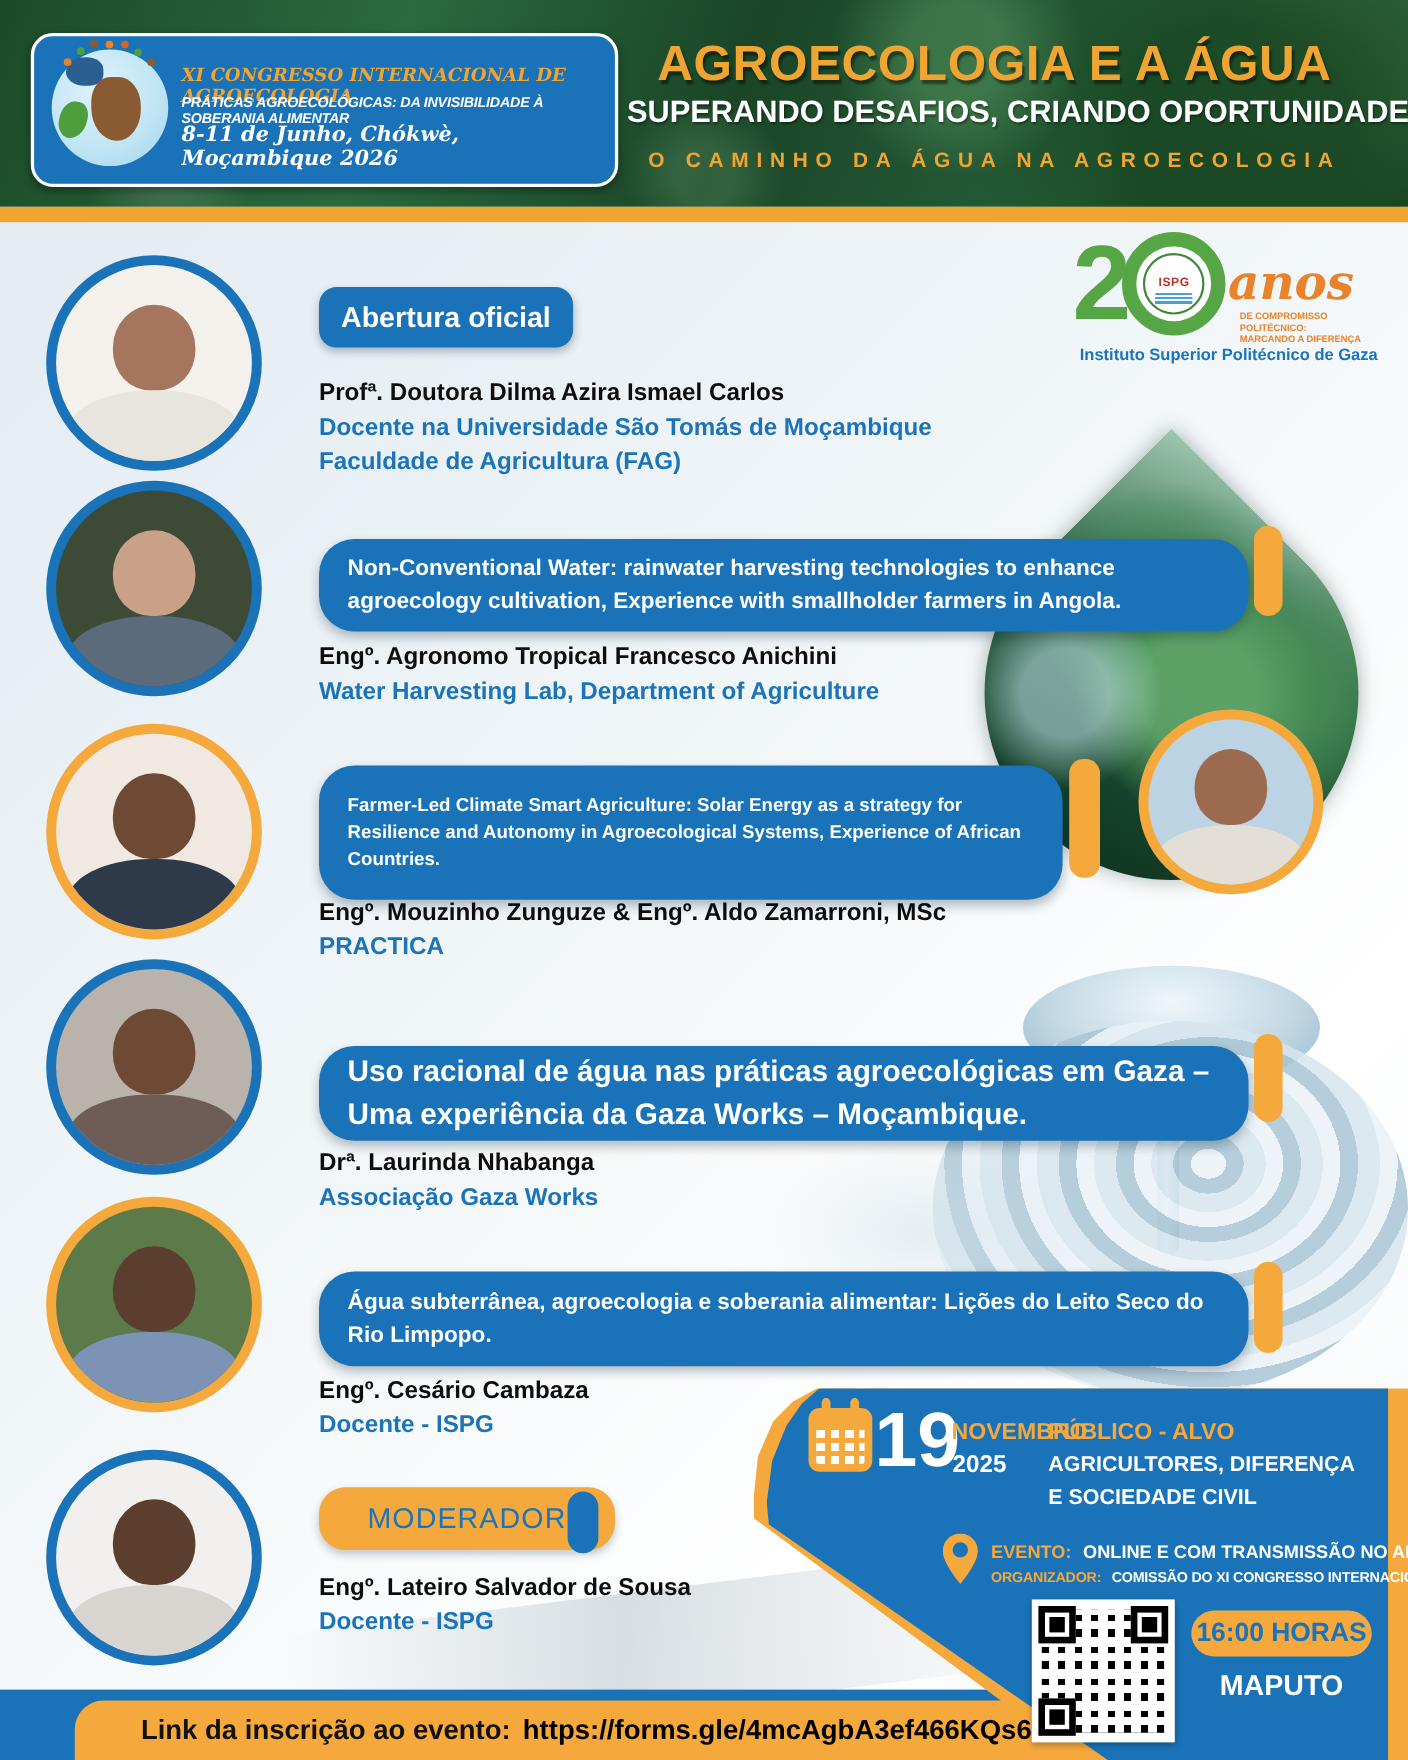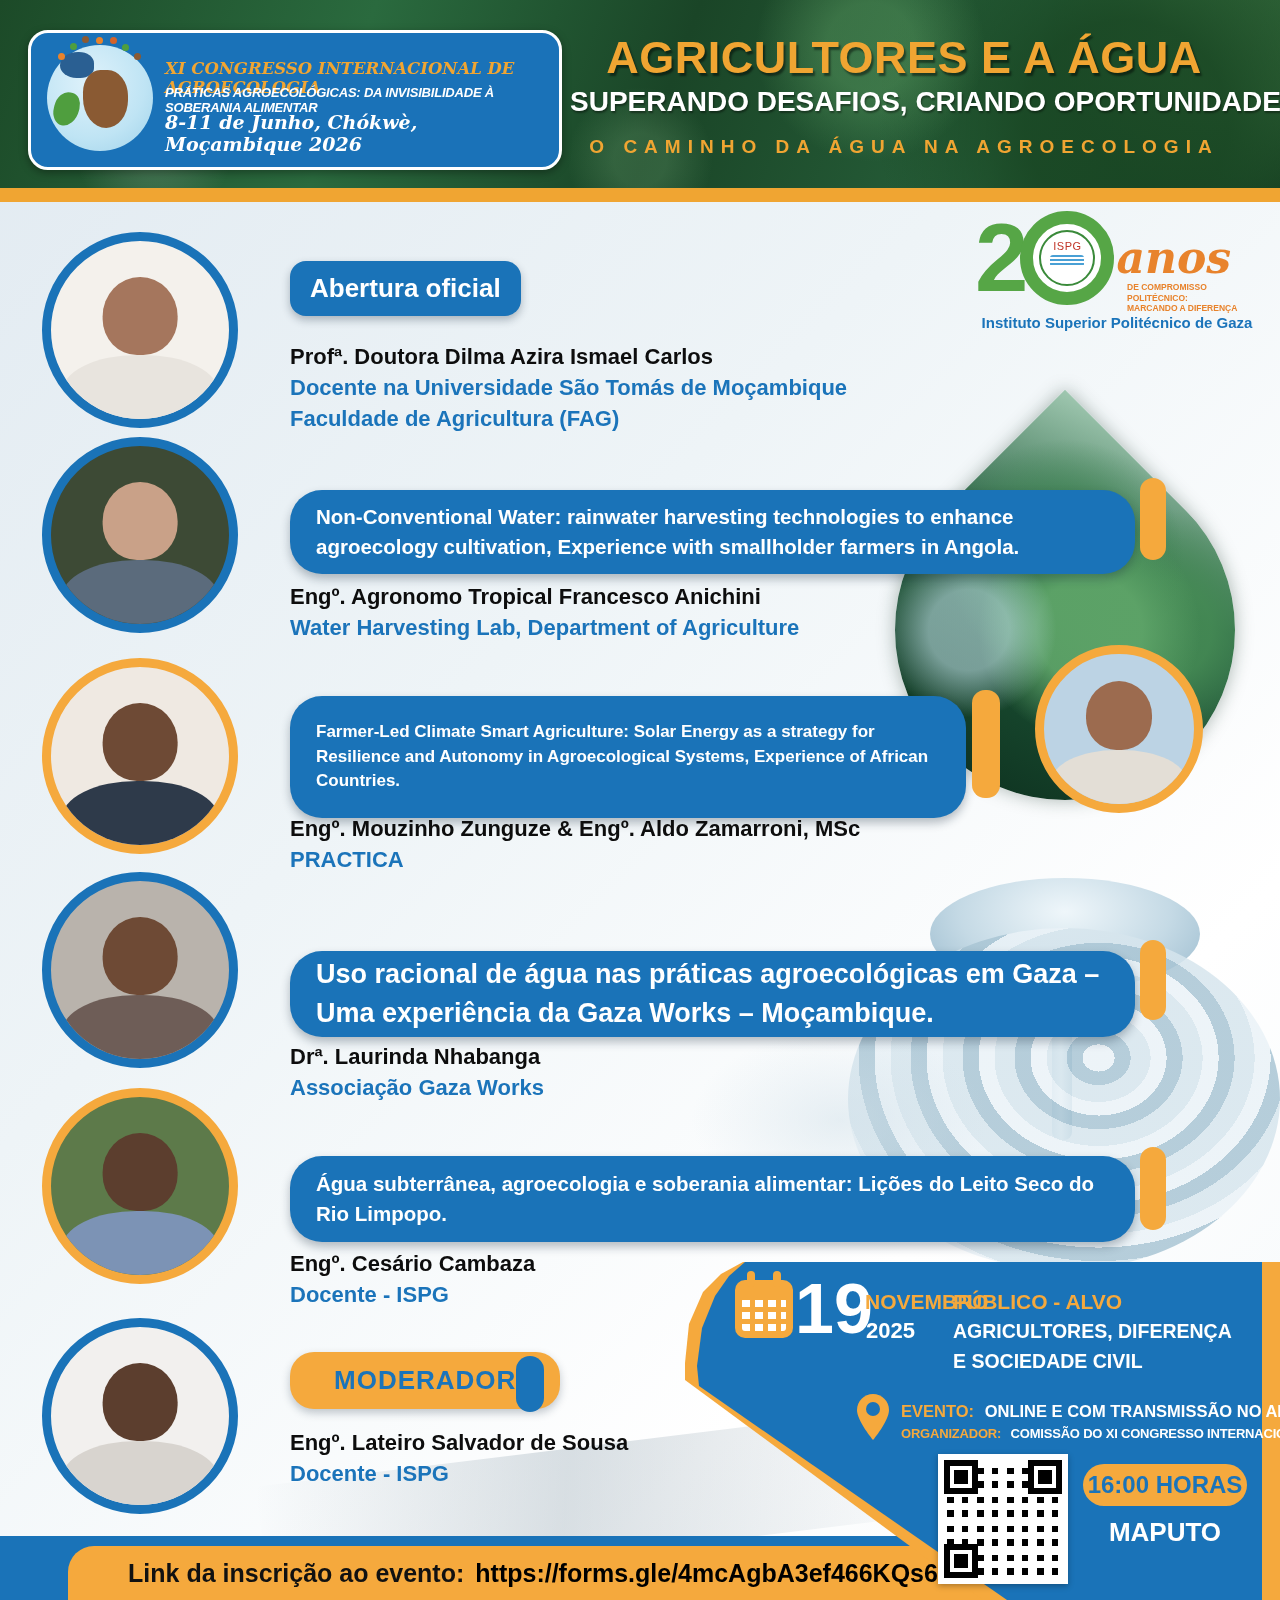--- a/index.html
+++ b/index.html
@@ -59,21 +59,21 @@
       linear-gradient(160deg,#9fc7b0 0%,#2e6847 35%,#16452c 70%,#0d2f1e 100%);}
   .sweep{position:absolute;left:260px;top:1445px;width:680px;height:110px;transform:rotate(-7deg);opacity:.55;
     background:linear-gradient(100deg,rgba(165,180,190,0) 0%,rgba(148,166,178,.65) 45%,rgba(165,180,190,0) 100%);}
 
   
   .ispg{position:absolute;left:975px;top:216px;width:284px;z-index:3;}
   .ispg-row{display:flex;align-items:center;height:84px;}
   .ispg-2{font-size:96px;line-height:.82;font-weight:700;color:#56a646;letter-spacing:-4px;}
   .ispg-ring{position:relative;width:68px;height:68px;border:13px solid #56a646;border-radius:50%;background:#fff;margin-left:-4px;}
   .ispg-emblem{position:absolute;left:6px;top:6px;width:56px;height:56px;border:2px solid #3a8a3a;border-radius:50%;box-sizing:border-box;text-align:center;}
-  .ispg-emblem b{display:block;margin-top:8px;font-size:11px;font-weight:400;color:#c03326;letter-spacing:.5px;}
+  .ispg-emblem b{display:block;margin-top:19px;font-size:11px;font-weight:700;color:#c03326;letter-spacing:.5px;}
   .ispg-emblem i{display:block;margin:3px auto 0;width:34px;height:12px;border-radius:3px;
     background:repeating-linear-gradient(180deg,#49a0d5 0 2px,#fff 2px 4px);}
   .ispg-anos{margin-left:2px;font-family:"DejaVu Serif",serif;font-style:italic;font-weight:700;font-size:44px;color:#e8832c;line-height:1;}
   .ispg-motto{position:absolute;left:152px;top:66px;font-size:8.5px;font-weight:800;color:#e8832c;line-height:1.25;}
   .ispg-name{margin-top:14px;width:284px;text-align:center;font-size:15px;font-weight:800;color:#1b74ba;}
 
   
   .avatar{position:absolute;left:42px;width:178px;height:178px;border-radius:50%;overflow:hidden;z-index:3;box-sizing:content-box;}
   .avatar .ph-head{position:absolute;left:50%;top:20%;width:42%;height:44%;transform:translateX(-50%);border-radius:50% 50% 46% 46%;}
   .avatar .ph-body{position:absolute;left:50%;bottom:-8%;width:88%;height:44%;transform:translateX(-50%);border-radius:48% 48% 0 0;}
@@ -110,21 +110,21 @@
   .p4{left:1140px;top:940px;width:26px;height:80px;}
   .p5{left:1140px;top:1147px;width:26px;height:83px;}
   .name{position:absolute;left:290px;color:#0d0d0d;font-size:22px;font-weight:800;z-index:3;white-space:nowrap;}
   .affil{position:absolute;left:290px;color:#1b74ba;font-size:22px;font-weight:800;z-index:3;white-space:nowrap;}
   .n1{top:344px}.a1{top:375px}.a1b{top:406px}
   .n2{top:584px}.a2{top:615px}
   .n3{top:816px}.a3{top:847px}
   .n4{top:1044px}.a4{top:1075px}
   .n5{top:1251px}.a5{top:1282px}
   .badge-orange{position:absolute;left:290px;top:1352px;padding:13px 44px;background:#f5a93d;border-radius:24px;
-    color:#1b74ba;font-size:26px;font-weight:700;letter-spacing:1px;z-index:3;box-shadow:0 4px 8px rgba(20,40,60,.25);}
+    color:#1b74ba;font-size:26px;font-weight:400;letter-spacing:1px;z-index:3;box-shadow:0 4px 8px rgba(20,40,60,.25);}
   .mod-pill{position:absolute;left:516px;top:1356px;width:28px;height:56px;background:#1a73b8;border-radius:14px;z-index:3;}
   .n6{top:1430px}.a6{top:1461px}
 
   
   .link-bar{position:absolute;left:0;top:1536px;width:1280px;height:64px;background:#1a73b8;z-index:4;}
   .link-pill{position:absolute;left:68px;top:1546px;width:930px;height:54px;background:#f5a93d;border-radius:26px 26px 0 0;
     display:flex;align-items:center;justify-content:center;font-size:25px;font-weight:800;z-index:4;}
   .link-pill .lab{color:#111;}
   .link-pill .url{color:#000000;margin-left:11px;}
 
@@ -170,21 +170,21 @@
     <div class="header-card">
       <div class="globe">
         <div class="g-na"></div>
         <div class="g-af"></div>
         <div class="g-sa"></div>
       </div>
       <div class="hc1">XI CONGRESSO INTERNACIONAL DE AGROECOLOGIA</div>
       <div class="hc2">PRÁTICAS AGROECOLÓGICAS: DA INVISIBILIDADE  À SOBERANIA ALIMENTAR</div>
       <div class="hc3">8-11 de Junho, Chókwè, Moçambique 2026</div>
     </div>
-    <div class="h-title">AGRICULTORES E A ÁGUA</div>
+    <div class="h-title">AGROECOLOGIA E A ÁGUA</div>
     <div class="h-sub">SUPERANDO DESAFIOS, CRIANDO OPORTUNIDADES</div>
     <div class="h-tag">O CAMINHO DA ÁGUA NA AGROECOLOGIA</div>
   </div>
   <div class="orange-bar"></div>
 
   <div class="art">
     <div class="glass-bowl"></div>
     <div class="glass-stem"></div>
     <div class="ripples"></div>
     <div class="ripples2"></div>

